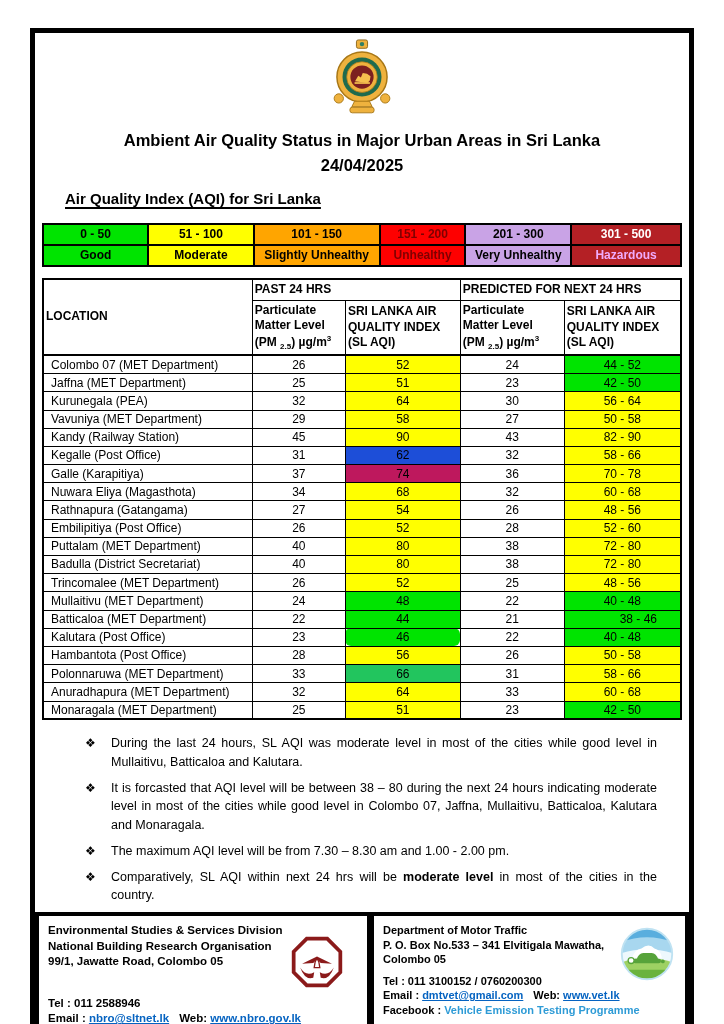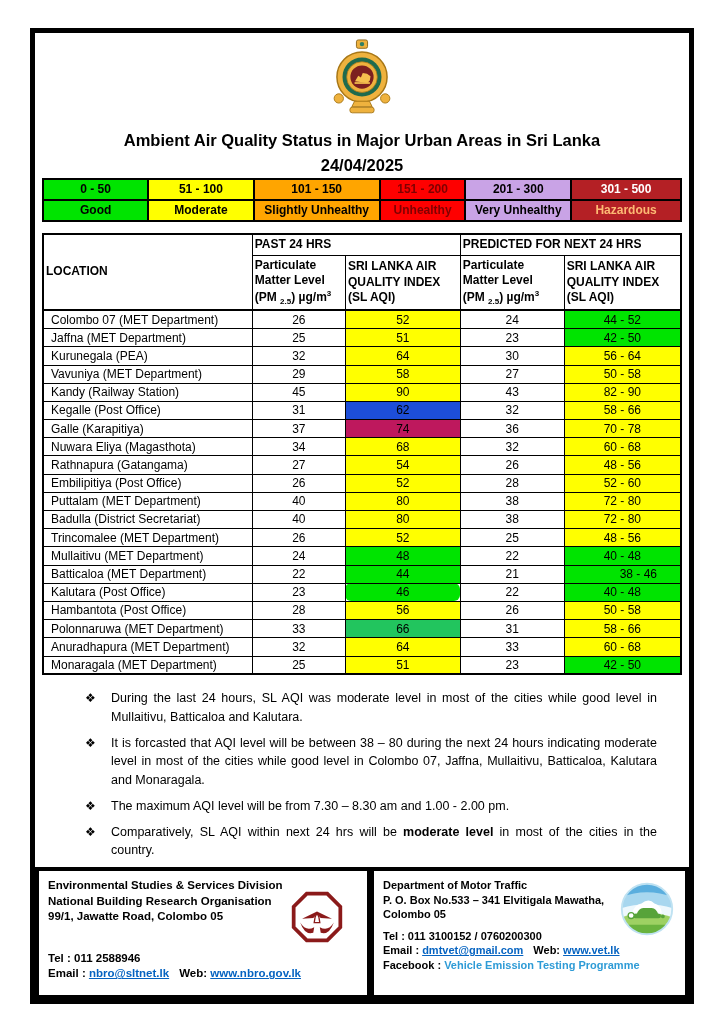--- a/index.html
+++ b/index.html
@@ -19,21 +19,21 @@
     margin:8px 18px 0;
   }
   .page-date { text-align:center; font-weight:700; font-size:16.5px; margin-top:3px; }
   .section-heading {
     margin:15px 0 0 30px; font-weight:700; font-size:15px;
     text-decoration:underline; text-decoration-thickness:2px; text-underline-offset:3px;
     align-self:flex-start;
   }
   table { border-collapse:collapse; table-layout:fixed; }
   .legend {
-    width:640px; margin:3px auto 0;
+    width:640px; margin:16px auto 0;
     font-size:12px; font-weight:700; text-align:center;
   }
   .legend td { border:2px solid #000; height:21px; overflow:hidden; white-space:nowrap; }
   .legend td:nth-child(1) { width:16.5%; }
   .legend td:nth-child(2) { width:16.5%; }
   .legend td:nth-child(3) { width:19.8%; }
   .legend td:nth-child(4) { width:13.4%; }
   .legend td:nth-child(5) { width:16.6%; }
 
   .main {
@@ -98,38 +98,39 @@
       <circle cx="10" cy="64" r="5" fill="#efb23e" stroke="#a87716" stroke-width="1"></circle>
       <circle cx="60" cy="64" r="5" fill="#efb23e" stroke="#a87716" stroke-width="1"></circle>
       <path d="M27 67 h16 l3 6 h-22 z" fill="#efb23e" stroke="#a87716" stroke-width="1"></path>
       <rect x="22" y="73.5" width="26" height="6" rx="2.5" fill="#efb23e" stroke="#a87716" stroke-width="1"></rect>
     </svg>
   </div>
 
   <div class="page-title">Ambient Air Quality Status in Major Urban Areas in Sri Lanka</div>
   <div class="page-date">24/04/2025</div>
 
+  <div class="section-heading">Air Quality Index (AQI) for Sri Lanka</div>
 
   <table class="legend">
     <tbody>
       <tr>
           <td style="background: rgb(0, 228, 0); color: rgb(0, 0, 0);">0 - 50</td>
           <td style="background: rgb(255, 255, 0); color: rgb(0, 0, 0);">51 - 100</td>
           <td style="background: rgb(255, 165, 0); color: rgb(0, 0, 0);">101 - 150</td>
           <td style="background: rgb(254, 0, 0); color: rgb(127, 0, 0);">151 - 200</td>
           <td style="background: rgb(201, 163, 230); color: rgb(0, 0, 0);">201 - 300</td>
           <td style="background: rgb(180, 32, 37); color: rgb(255, 255, 255);">301 - 500</td>
         </tr>
       <tr>
           <td style="background: rgb(0, 228, 0); color: rgb(0, 0, 0);">Good</td>
           <td style="background: rgb(255, 255, 0); color: rgb(0, 0, 0);">Moderate</td>
           <td style="background: rgb(255, 165, 0); color: rgb(0, 0, 0);">Slightly Unhealthy</td>
           <td style="background: rgb(254, 0, 0); color: rgb(127, 0, 0);">Unhealthy</td>
           <td style="background: rgb(201, 163, 230); color: rgb(0, 0, 0);">Very Unhealthy</td>
-          <td style="background: rgb(180, 32, 37); color: #fdba74;">Hazardous</td>
+          <td style="background: rgb(180, 32, 37); color: #f0abfc;">Hazardous</td>
         </tr>
     </tbody>
   </table>
 
   <table class="main">
     <colgroup>
       <col class="c-loc">
         <col class="c-pm">
         <col class="c-aqi">
         <col class="c-pm2">

